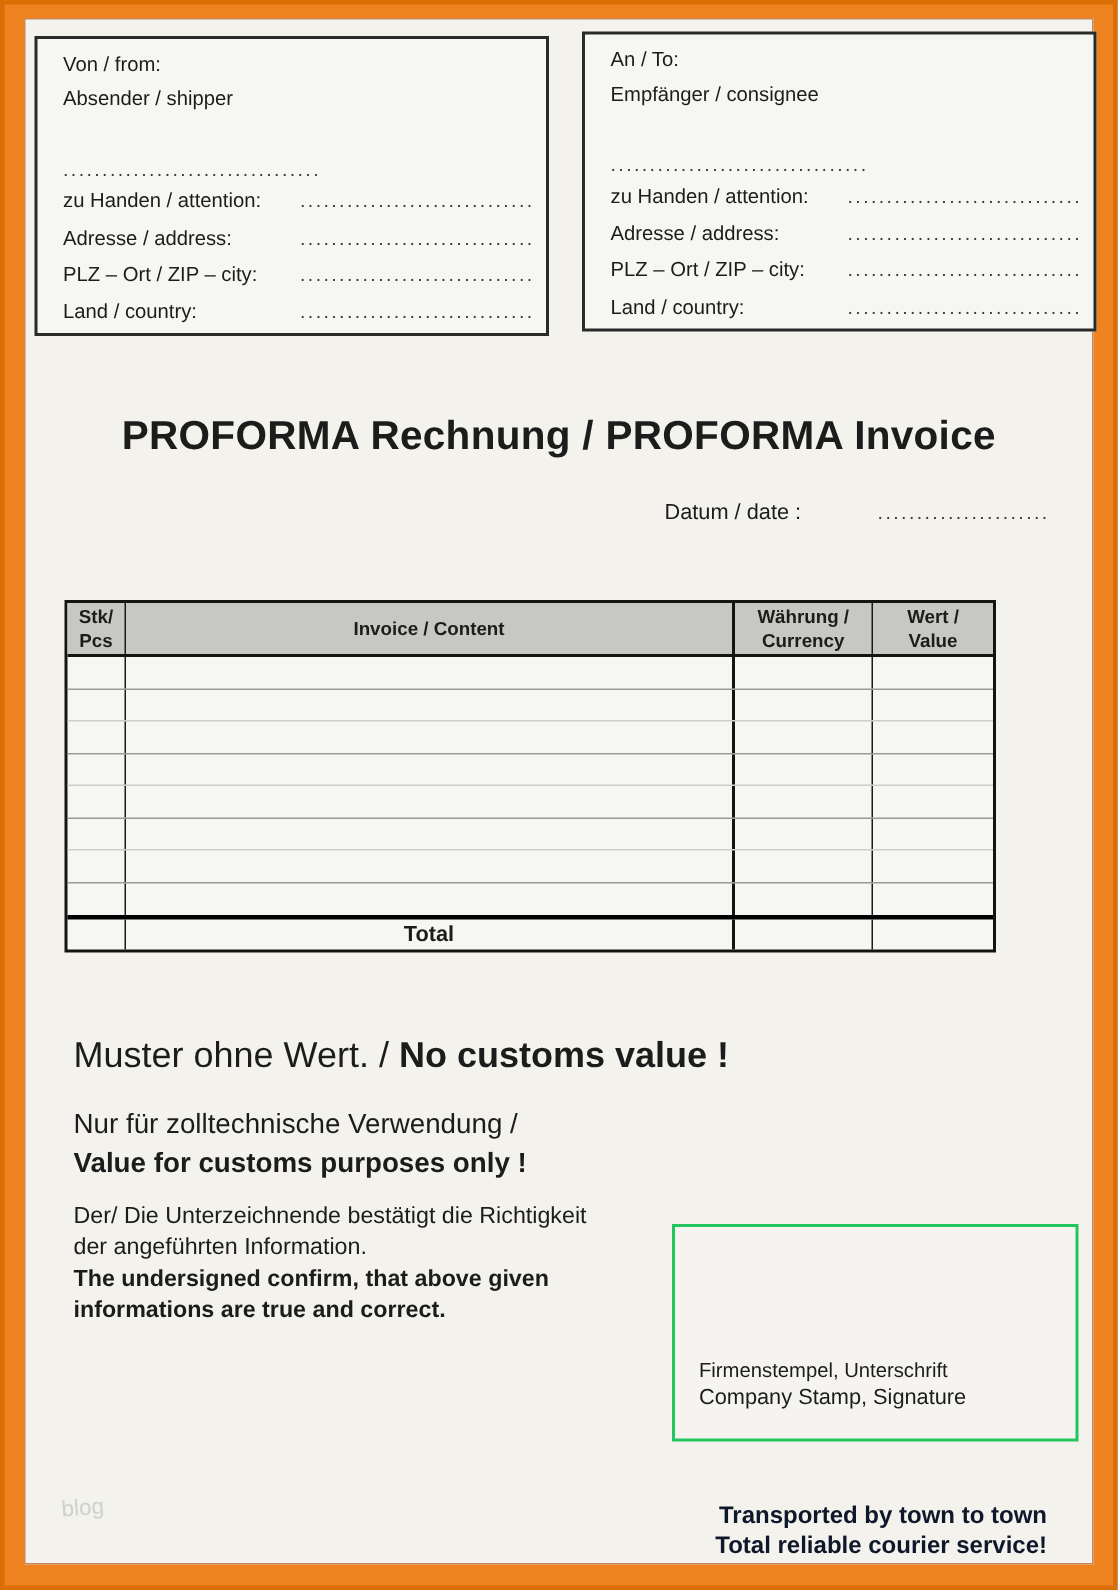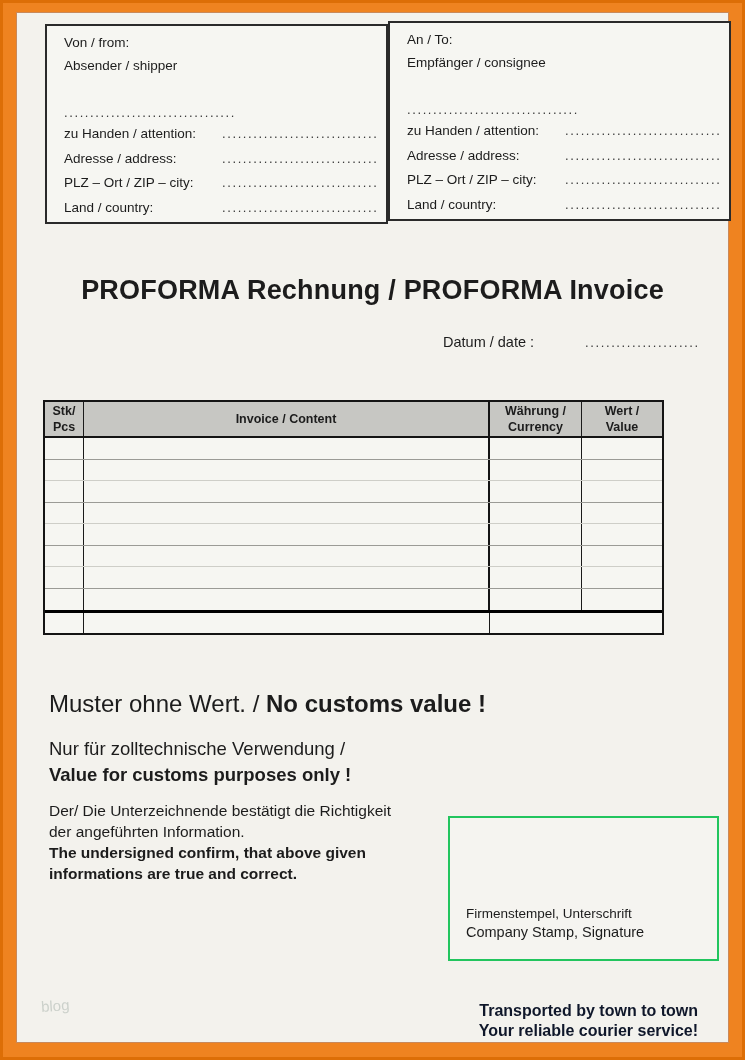--- a/index.html
+++ b/index.html
@@ -23,21 +23,21 @@
 
   
   .addr-box{
     position:absolute;
     width:343px;height:200px;
     border:2px solid #2a2a2a;
     background:#F6F6F2;
     padding:5px 10px 0 17px;
     font-size:13.5px;
   }
-  .addr-box.sender{left:28px;top:11px;}
+  .addr-box.sender{left:6px;top:11px;}
   .addr-box.recipient{left:371px;top:8px;}
   .box-heading{line-height:23px;}
   .box-subheading{line-height:23px;}
   .dots{
     overflow:hidden;white-space:nowrap;
     letter-spacing:1.6px;color:#3a3a3a;font-size:13px;
   }
   .dots-solo{width:172px;height:18px;margin-top:28px;}
   .fields{margin-top:3px;}
   .field-row{display:flex;align-items:baseline;height:24.5px;}
@@ -247,20 +247,21 @@
           </div>
           <div class="t-row body-row">
             <div class="cell c1"></div>
             <div class="cell c2"></div>
             <div class="cell c3"></div>
             <div class="cell"></div>
           </div>
         </div>
       <div class="t-row total-row">
         <div class="cell c1"></div>
+        <div class="cell c2 total-cell">Total</div>
         <div class="cell c3"></div>
         <div class="cell"></div>
       </div>
     </div>
 
     <div class="note-customs">
       <span>Muster ohne Wert. / </span><span class="bold">No customs value !</span>
     </div>
     <div class="note-purpose">
       <div>Nur für zolltechnische Verwendung /</div>
@@ -279,17 +280,17 @@
         <div class="sig-en">Company Stamp, Signature</div>
       </div>
     </div>
 
     <div class="watermark">blog</div>
 
     <div class="footer">
       <div>
         <span class="fw1">Transported by </span><span class="fw2">town to town</span>
       </div>
-      <div class="footer-line2">Your reliable courier service!</div>
+      <div class="footer-line2">Total reliable courier service!</div>
     </div>
 
   </div>
 </div>
 
 </body></html>

